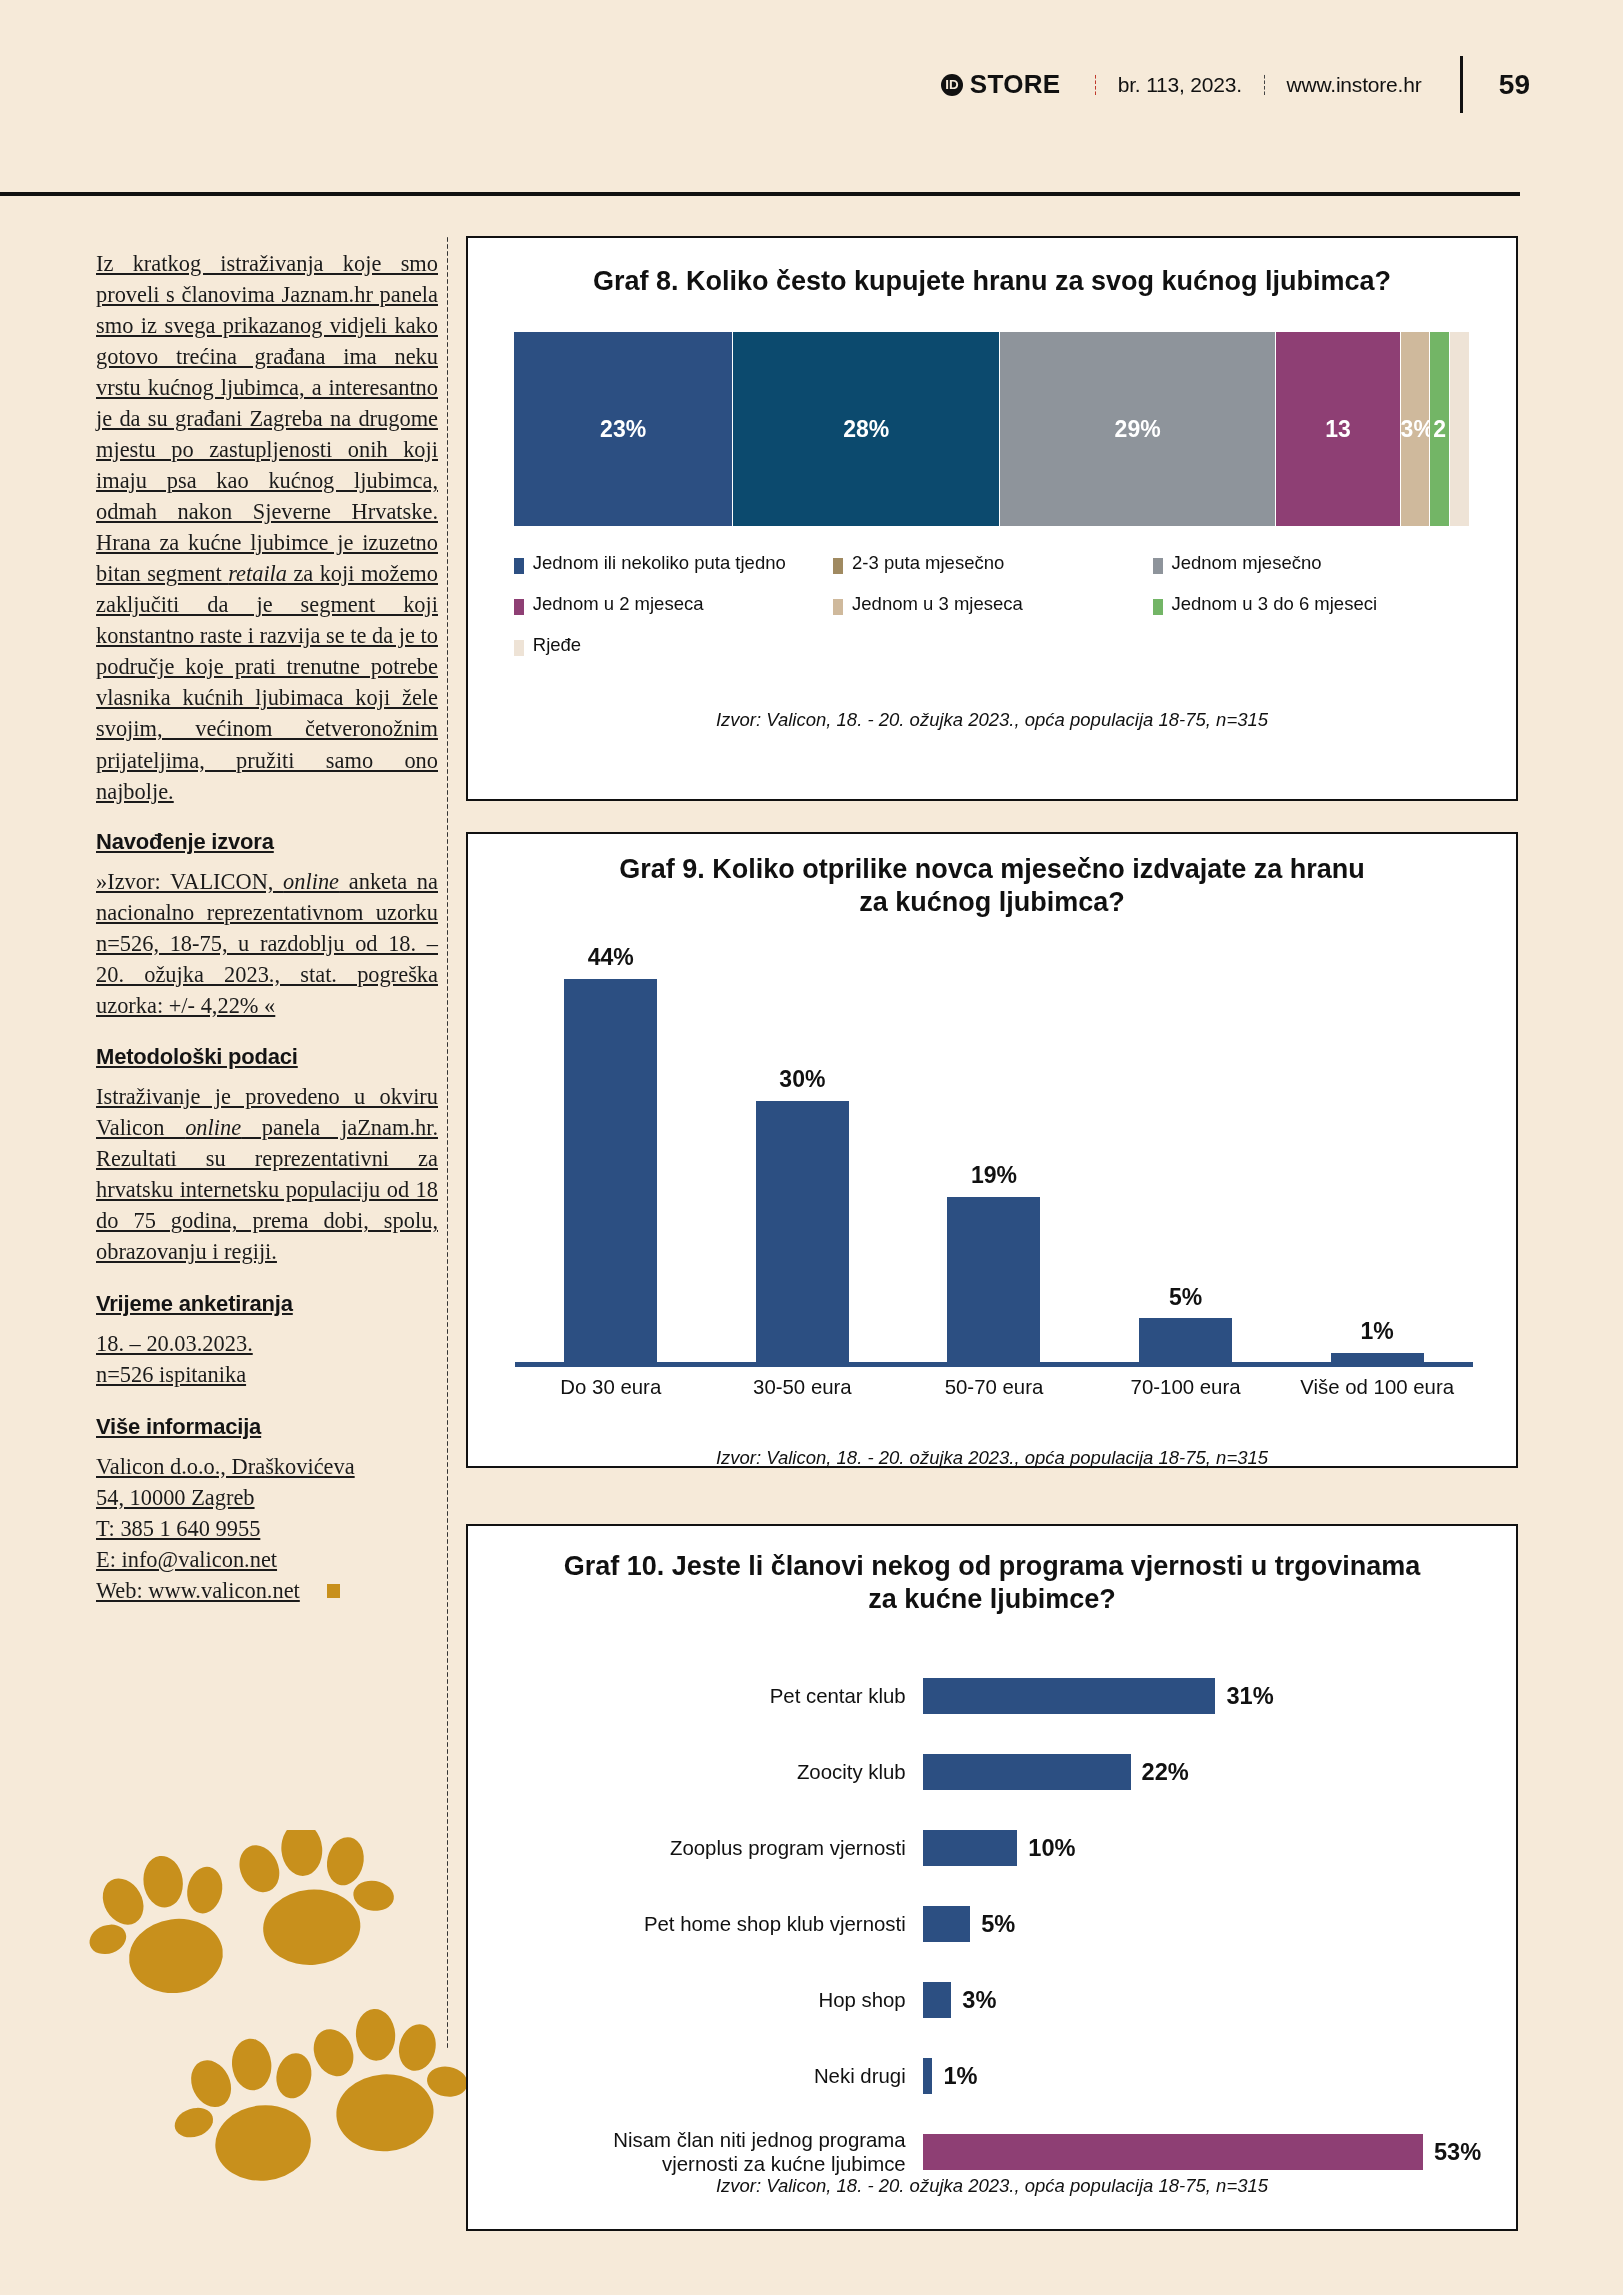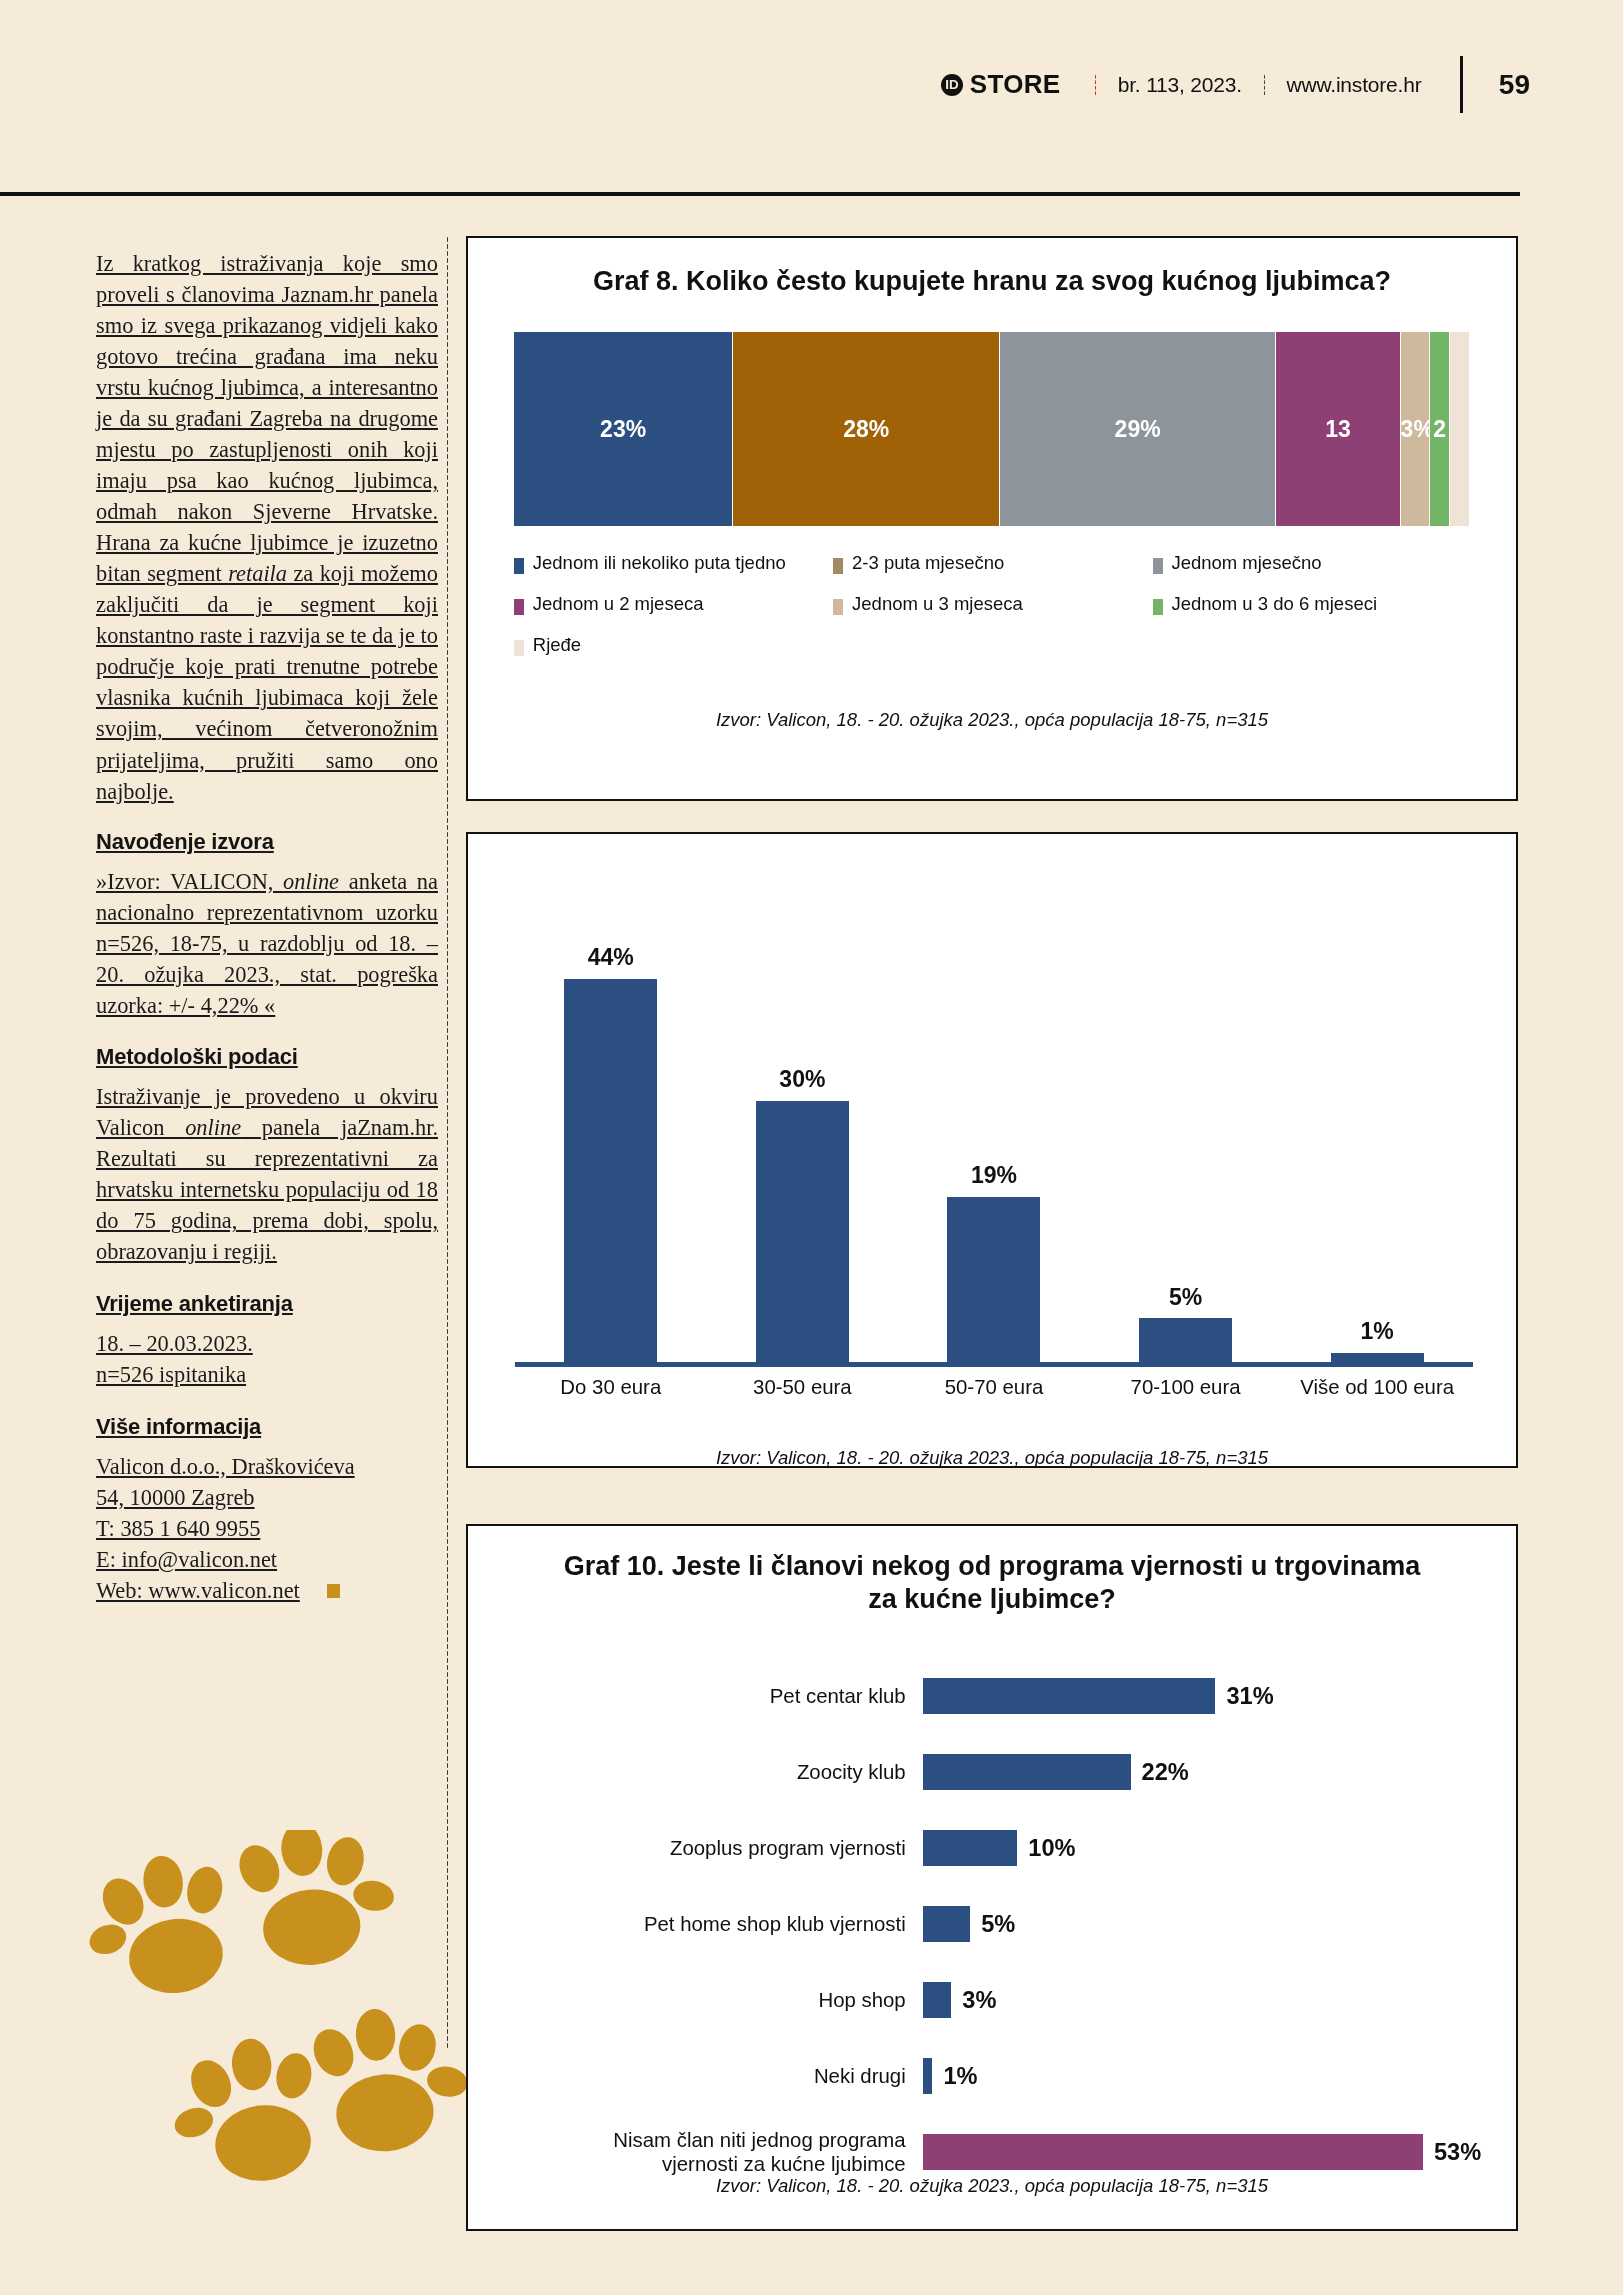--- a/index.html
+++ b/index.html
@@ -254,21 +254,21 @@
       </g>
     </g>
   </svg>
 
   <div class="card" id="card8">
     <h2 class="ch-title">Graf 8. Koliko često kupujete hranu za svog kućnog ljubimca?</h2>
     <div class="stack" id="stack8">
         <div class="seg" style="width: 23%; background: rgb(44, 79, 130);">
           <span>23%</span>
         </div>
-        <div class="seg" style="width: 28%; background: #a16207; border-left: 1.6px solid rgb(255, 255, 255);">
+        <div class="seg" style="width: 28%; background: #0c4a6e; border-left: 1.6px solid rgb(255, 255, 255);">
           <span>28%</span>
         </div>
         <div class="seg" style="width: 29%; background: rgb(142, 148, 155); border-left: 1.6px solid rgb(255, 255, 255);">
           <span>29%</span>
         </div>
         <div class="seg" style="width: 13%; background: rgb(142, 63, 116); border-left: 1.6px solid rgb(255, 255, 255);">
           <span>13</span>
         </div>
         <div class="seg" style="width: 3%; background: rgb(207, 185, 156); border-left: 1.6px solid rgb(255, 255, 255);">
           <span>3%</span>
@@ -305,20 +305,21 @@
         </div>
         <div class="lg">
           <i style="background: rgb(238, 227, 214);"></i>
           <span>Rjeđe</span>
         </div>
       </div>
     <div class="ch-src">Izvor: Valicon, 18. - 20. ožujka 2023., opća populacija 18-75, n=315</div>
   </div>
 
   <div class="card" id="card9">
+    <h2 class="ch-title"><span>Graf 9. Koliko otprilike novca mjesečno izdvajate za hranu</span><br><span>za kućnog ljubimca?</span></h2>
     <div class="cols" id="cols9">
         <div class="colcell">
           <div class="colval">44%</div>
           <div class="colbar" style="height: 91.6667%; background: rgb(44, 79, 130);"></div>
         </div>
         <div class="colcell">
           <div class="colval">30%</div>
           <div class="colbar" style="height: 62.5%; background: rgb(44, 79, 130);"></div>
         </div>
         <div class="colcell">

